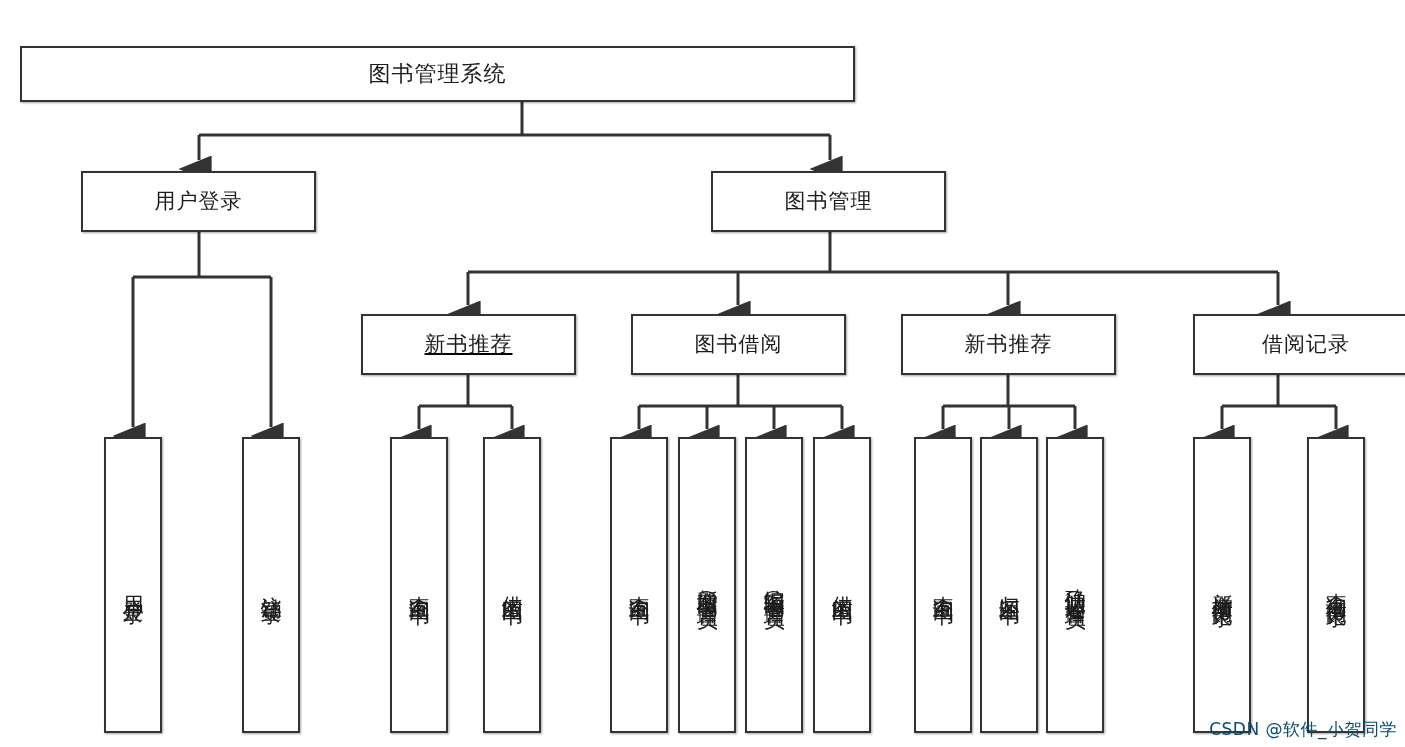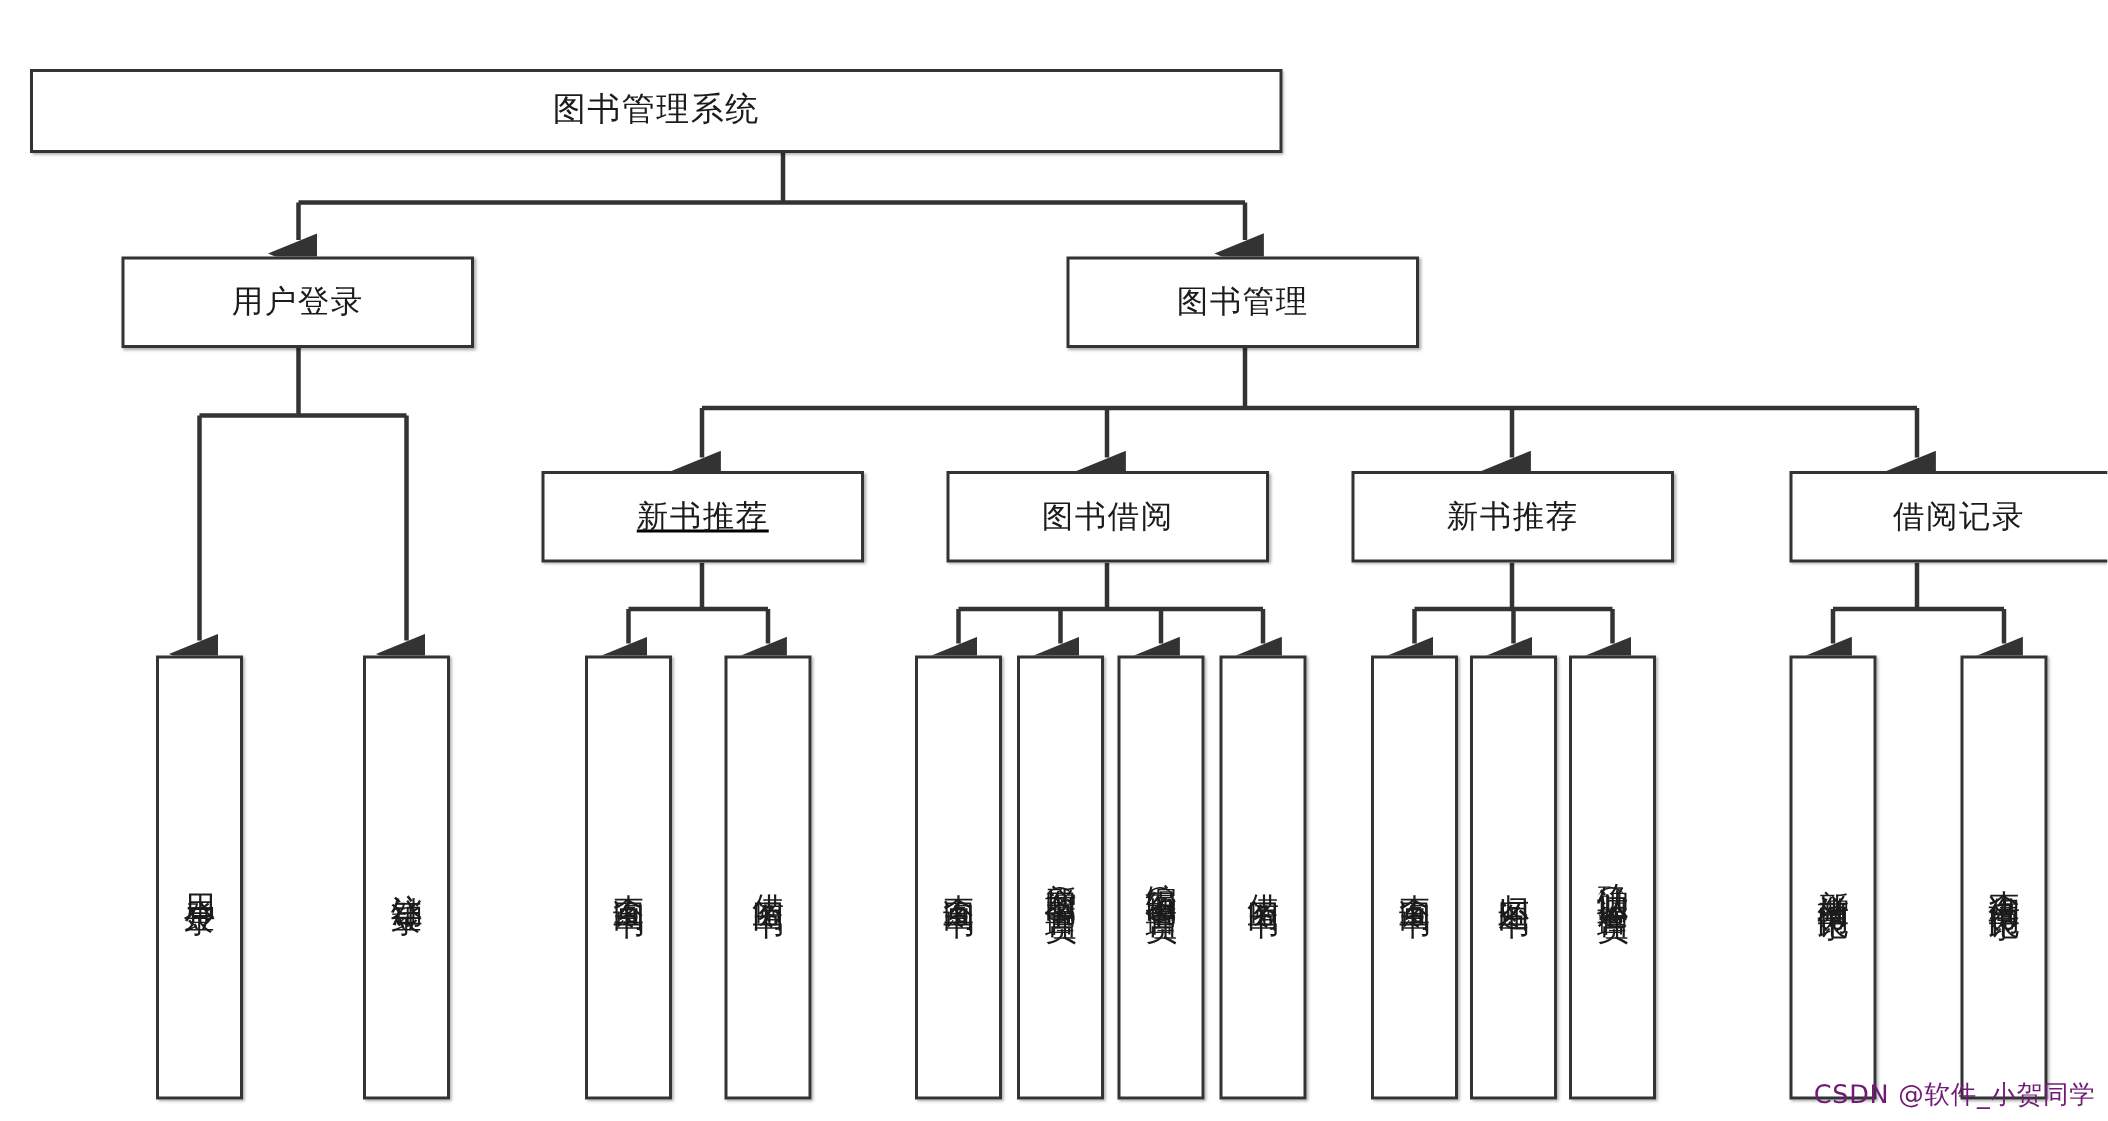--- a/index.html
+++ b/index.html
@@ -61,21 +61,21 @@
     top: 0;
     width: 1405px;
     height: 747px;
     pointer-events: none;
   }
   .watermark {
     position: absolute;
     right: 8px;
     bottom: 6px;
     font-size: 17px;
-    color: #701a75;
+    color: #0c4a6e;
     letter-spacing: 0.5px;
     white-space: nowrap;
   }
 </style>
 </head>
 <body>
 
 <div id="diagram-root">
 
   <svg id="edges" viewBox="0 0 1405 747" xmlns="http://www.w3.org/2000/svg">

